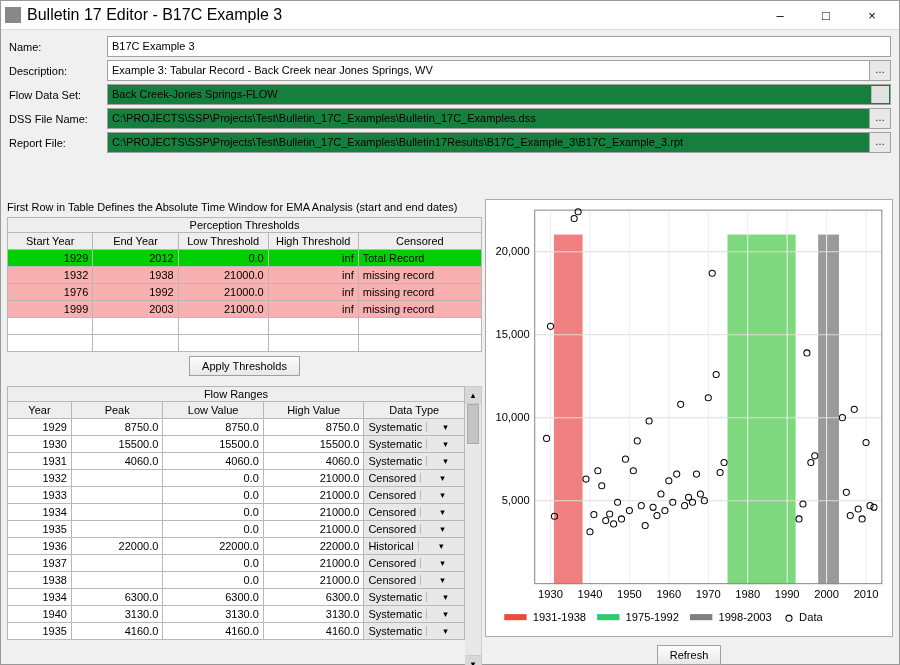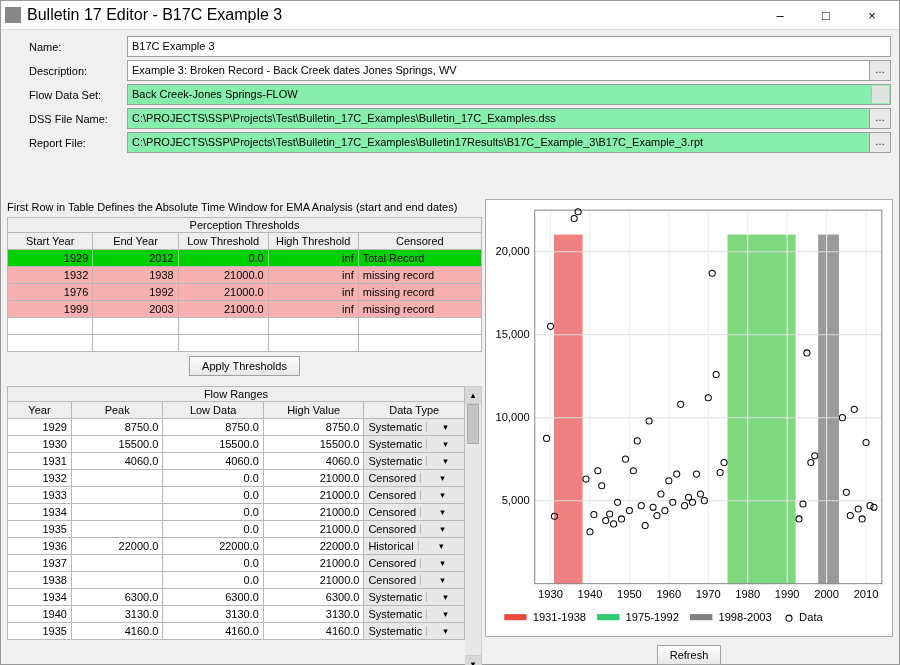--- a/index.html
+++ b/index.html
@@ -3,25 +3,25 @@
 <meta charset="utf-8">
 <style>
   * { box-sizing: border-box; font-family: "Segoe UI", Tahoma, sans-serif; font-size: 11px; }
   body { margin:0; padding:0; background:#fff; width:900px; height:665px; overflow:hidden; }
   .window { width:900px; height:665px; border:1px solid #999; background:#f0f0f0; display:flex; flex-direction:column; }
   .titlebar { height:30px; background:#fff; display:flex; align-items:center; padding:0 4px; border-bottom:1px solid #ddd; }
   .titlebar .icon { width:16px; height:16px; margin-right:6px; background:#888; display:inline-block; }
   .titlebar .title { flex:1; font-size:16px; }
   .titlebar .winbtn { width:46px; height:28px; display:flex; align-items:center; justify-content:center; font-size:13px; }
 
-  .form-area { padding:6px 8px 2px 8px;margin-left:20px; }
+  .form-area { padding:6px 8px 2px 8px; }
   .form-row { display:flex; align-items:center; margin-bottom:3px; }
   .form-row label { width:98px; font-size:11px; }
   .form-row .field { flex:1; height:21px; border:1px solid #a0a0a0; background:#fff; padding:2px 4px; font-size:11px; line-height:15px; white-space:nowrap; overflow:hidden; }
-  .form-row .field.readonly { background:#86efac; }
+  .form-row .field.readonly { background:#15803d; }
   .form-row .field-caret { position:relative; }
   .form-row .field-caret:after { content:""; position:absolute; right:1px; top:1px; bottom:1px; width:17px; background:#e2e2e2; border-left:1px solid #bbb; }
   .form-row .field-btn { width:22px; height:21px; border:1px solid #a0a0a0; background:#e8e8e8; margin-left:-1px; font-size:10px; text-align:center; line-height:17px;}
   
   .tabs { display:flex; border-bottom:1px solid #aaa; padding:0 6px; margin-top:3px;}
   .tab { padding:4px 10px; border:1px solid transparent; border-bottom:none; font-size:11px; position:relative; top:1px; }
   .tab.active { background:#f0f0f0; border-color:#aaa; }
   .tab:not(.active) { color:#333; }
 
   .content { flex:1; display:flex; padding:4px 6px; gap:3px;margin-top:37px; }
@@ -70,21 +70,21 @@
     <div class="winbtn">×</div>
   </div>
 
   <div class="form-area">
     <div class="form-row">
       <label>Name:</label>
       <div class="field">B17C Example 3</div>
     </div>
     <div class="form-row">
       <label>Description:</label>
-      <div class="field">Example 3: Broken Record - Back Creek dates Jones Springs, WV</div>
+      <div class="field">Example 3: Tabular Record - Back Creek near Jones Springs, WV</div>
       <div class="field-btn">…</div>
     </div>
     <div class="form-row">
       <label>Flow Data Set:</label>
       <div class="field readonly field-caret">Back Creek-Jones Springs-FLOW</div>
     </div>
     <div class="form-row">
       <label>DSS File Name:</label>
       <div class="field readonly">C:\PROJECTS\SSP\Projects\Test\Bulletin_17C_Examples\Bulletin_17C_Examples.dss</div>
       <div class="field-btn">…</div>
@@ -165,21 +165,21 @@
       </div>
 
       <div class="flowblock">
         <div class="flowtable-wrap">
           <div class="caption">Flow Ranges</div>
           <table class="grid flow">
             <tbody>
                 <tr>
               <th style="width:14%">Year</th>
               <th style="width:20%">Peak</th>
-              <th style="width:22%">Low Data</th>
+              <th style="width:22%">Low Value</th>
               <th style="width:22%">High Value</th>
               <th>Data Type</th>
             </tr>
             </tbody>
               <tbody id="flow-body">
                 <tr>
                   <td class="righttxt">1929</td>
                   <td class="righttxt">8750.0</td>
                   <td class="righttxt">8750.0</td>
                   <td class="righttxt">8750.0</td>

